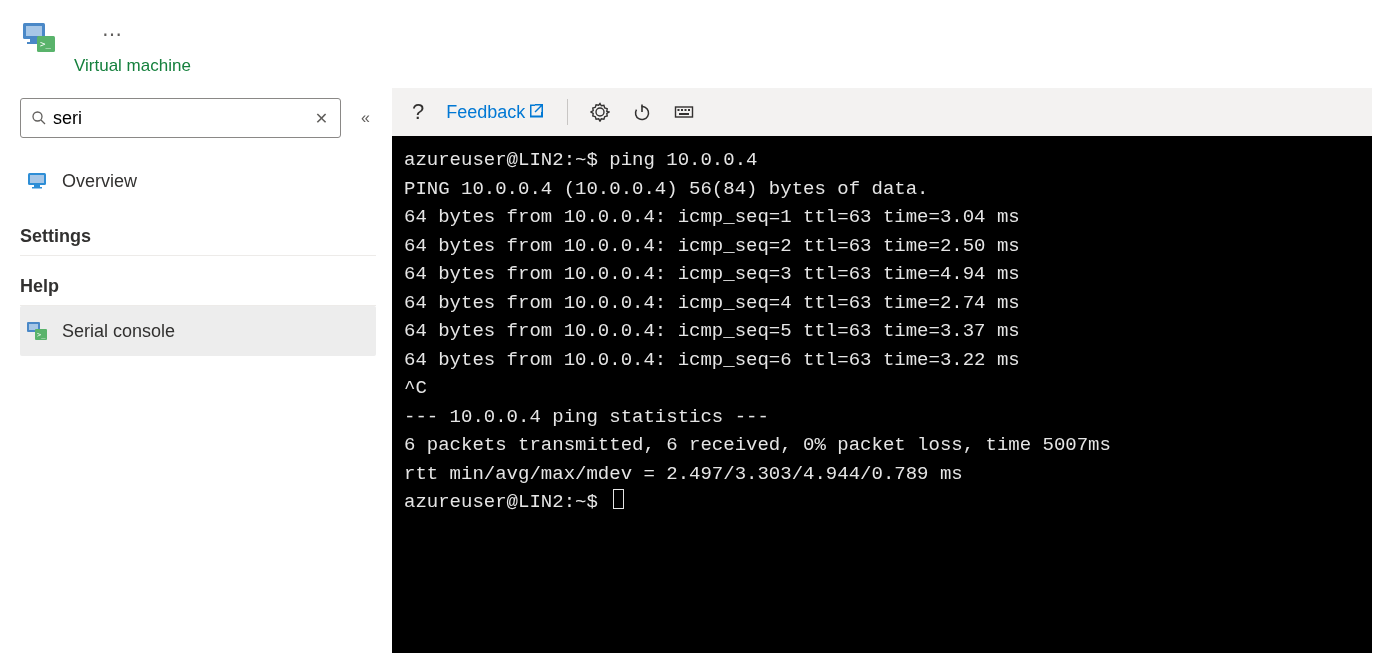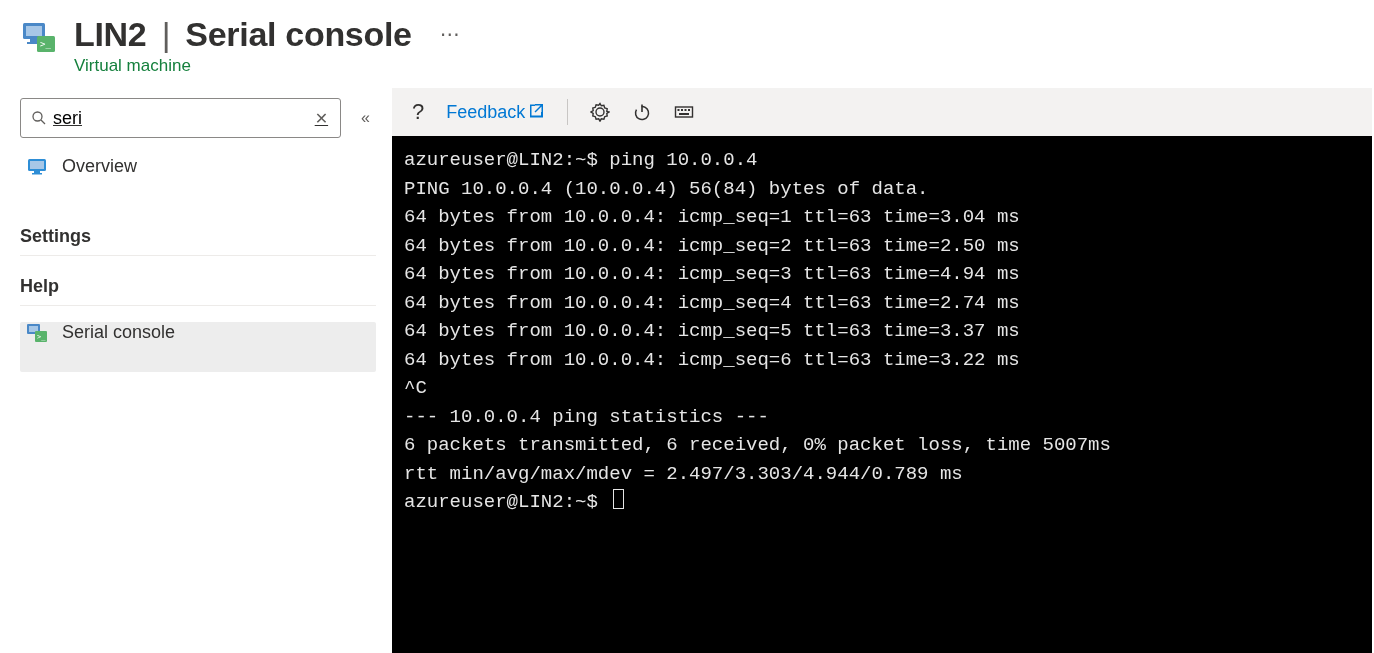--- a/index.html
+++ b/index.html
@@ -68,21 +68,20 @@
   }
   .search-box {
     flex: 1 1 auto;
     display: flex;
     align-items: center;
     border: 1px solid #8a8886;
     border-radius: 3px;
     height: 40px;
     padding: 0 10px;
     background: #fff;
-    text-decoration: underline;
   }
   .search-box input {
     flex: 1 1 auto;
     border: none;
     outline: none;
     font-size: 18px;
     background: transparent;
     padding: 0 6px;
   }
   .search-icon-svg { width: 16px; height: 16px; color: #605e5c; }
@@ -90,27 +89,28 @@
   .collapse-toggle {
     margin-left: 14px;
     color: #605e5c;
     font-size: 16px;
     cursor: pointer;
     padding: 6px;
   }
   .nav-heading {
     font-size: 18px;
     font-weight: 600;
-    margin: 20px 0 16px 0;
+    margin: 20px 0 0 0;
     padding-bottom: 8px;
     border-bottom: 1px solid #edebe9;
   }
   .nav-list { list-style: none; margin: 0; padding: 0; }
   .nav-item {
     display: flex;
+    align-items: center;
     height: 50px;
     padding: 0 6px;
     font-size: 18px;
     cursor: pointer;
     border-radius: 2px;
   }
   .nav-item.selected { background: #ededed; }
   .nav-item .nav-icon {
     width: 22px; height: 22px;
     margin-right: 14px;
@@ -177,25 +177,20 @@
       <rect x="3" y="3" width="22" height="16" rx="1.5" fill="#4a88c7"></rect>
       <rect x="6" y="6" width="16" height="10" fill="#a7c7e7"></rect>
       <rect x="10" y="19" width="8" height="3" fill="#4a88c7"></rect>
       <rect x="7" y="22" width="14" height="2" fill="#4a88c7"></rect>
       <rect x="17" y="16" width="18" height="16" rx="1.5" fill="#59b36b"></rect>
       <text x="20" y="27" font-size="9" fill="#fff" font-family="monospace">&gt;_</text>
     </svg>
   </div>
   <div class="header-text">
     <div class="title-row">
-      <h1>
-        <span>LIN2</span>
-        <span class="sep">|</span>
-        <span>Serial console</span>
-      </h1>
       <span class="more-icon">⋯</span>
     </div>
     <div class="subtitle">Virtual machine</div>
   </div>
 </div>
 
 <div class="body">
   <aside class="sidebar">
     <div class="search-row">
       <div class="search-box">

